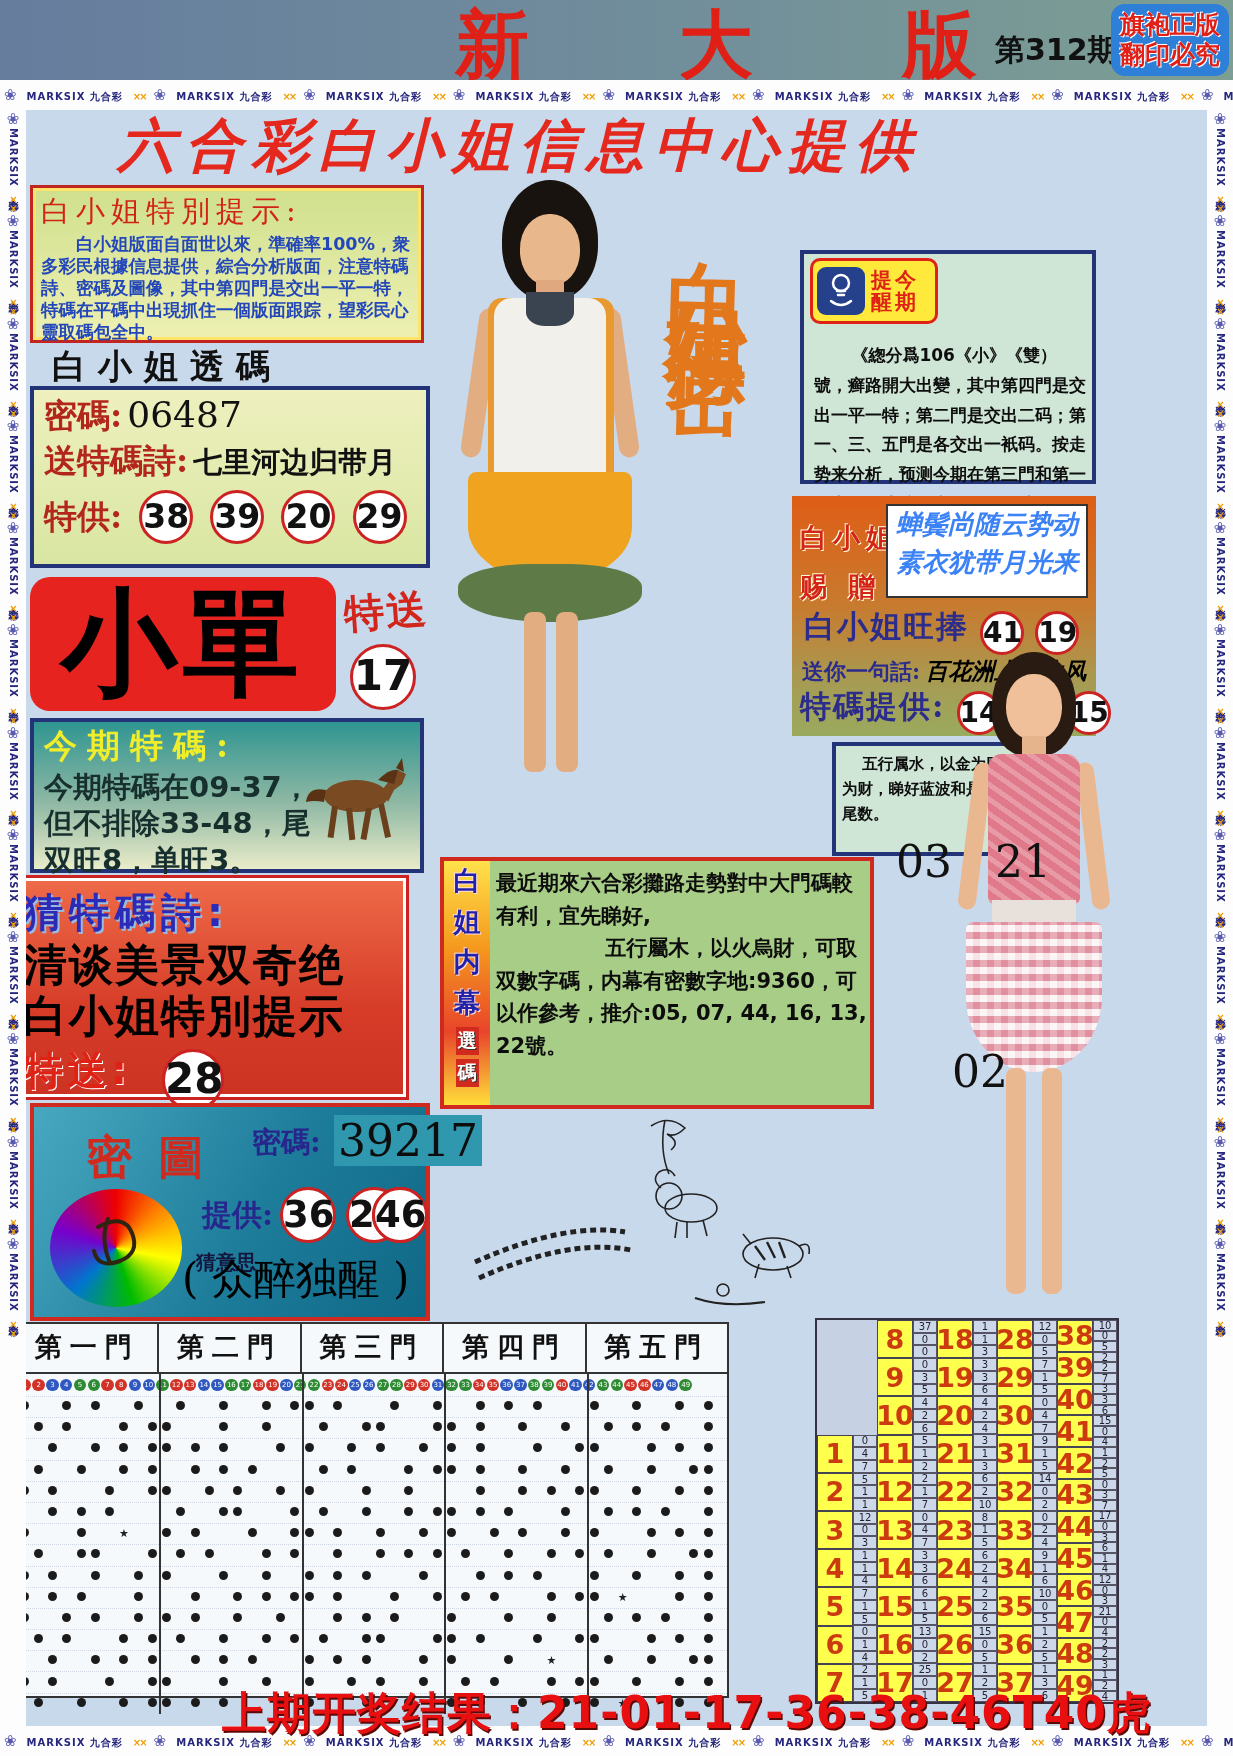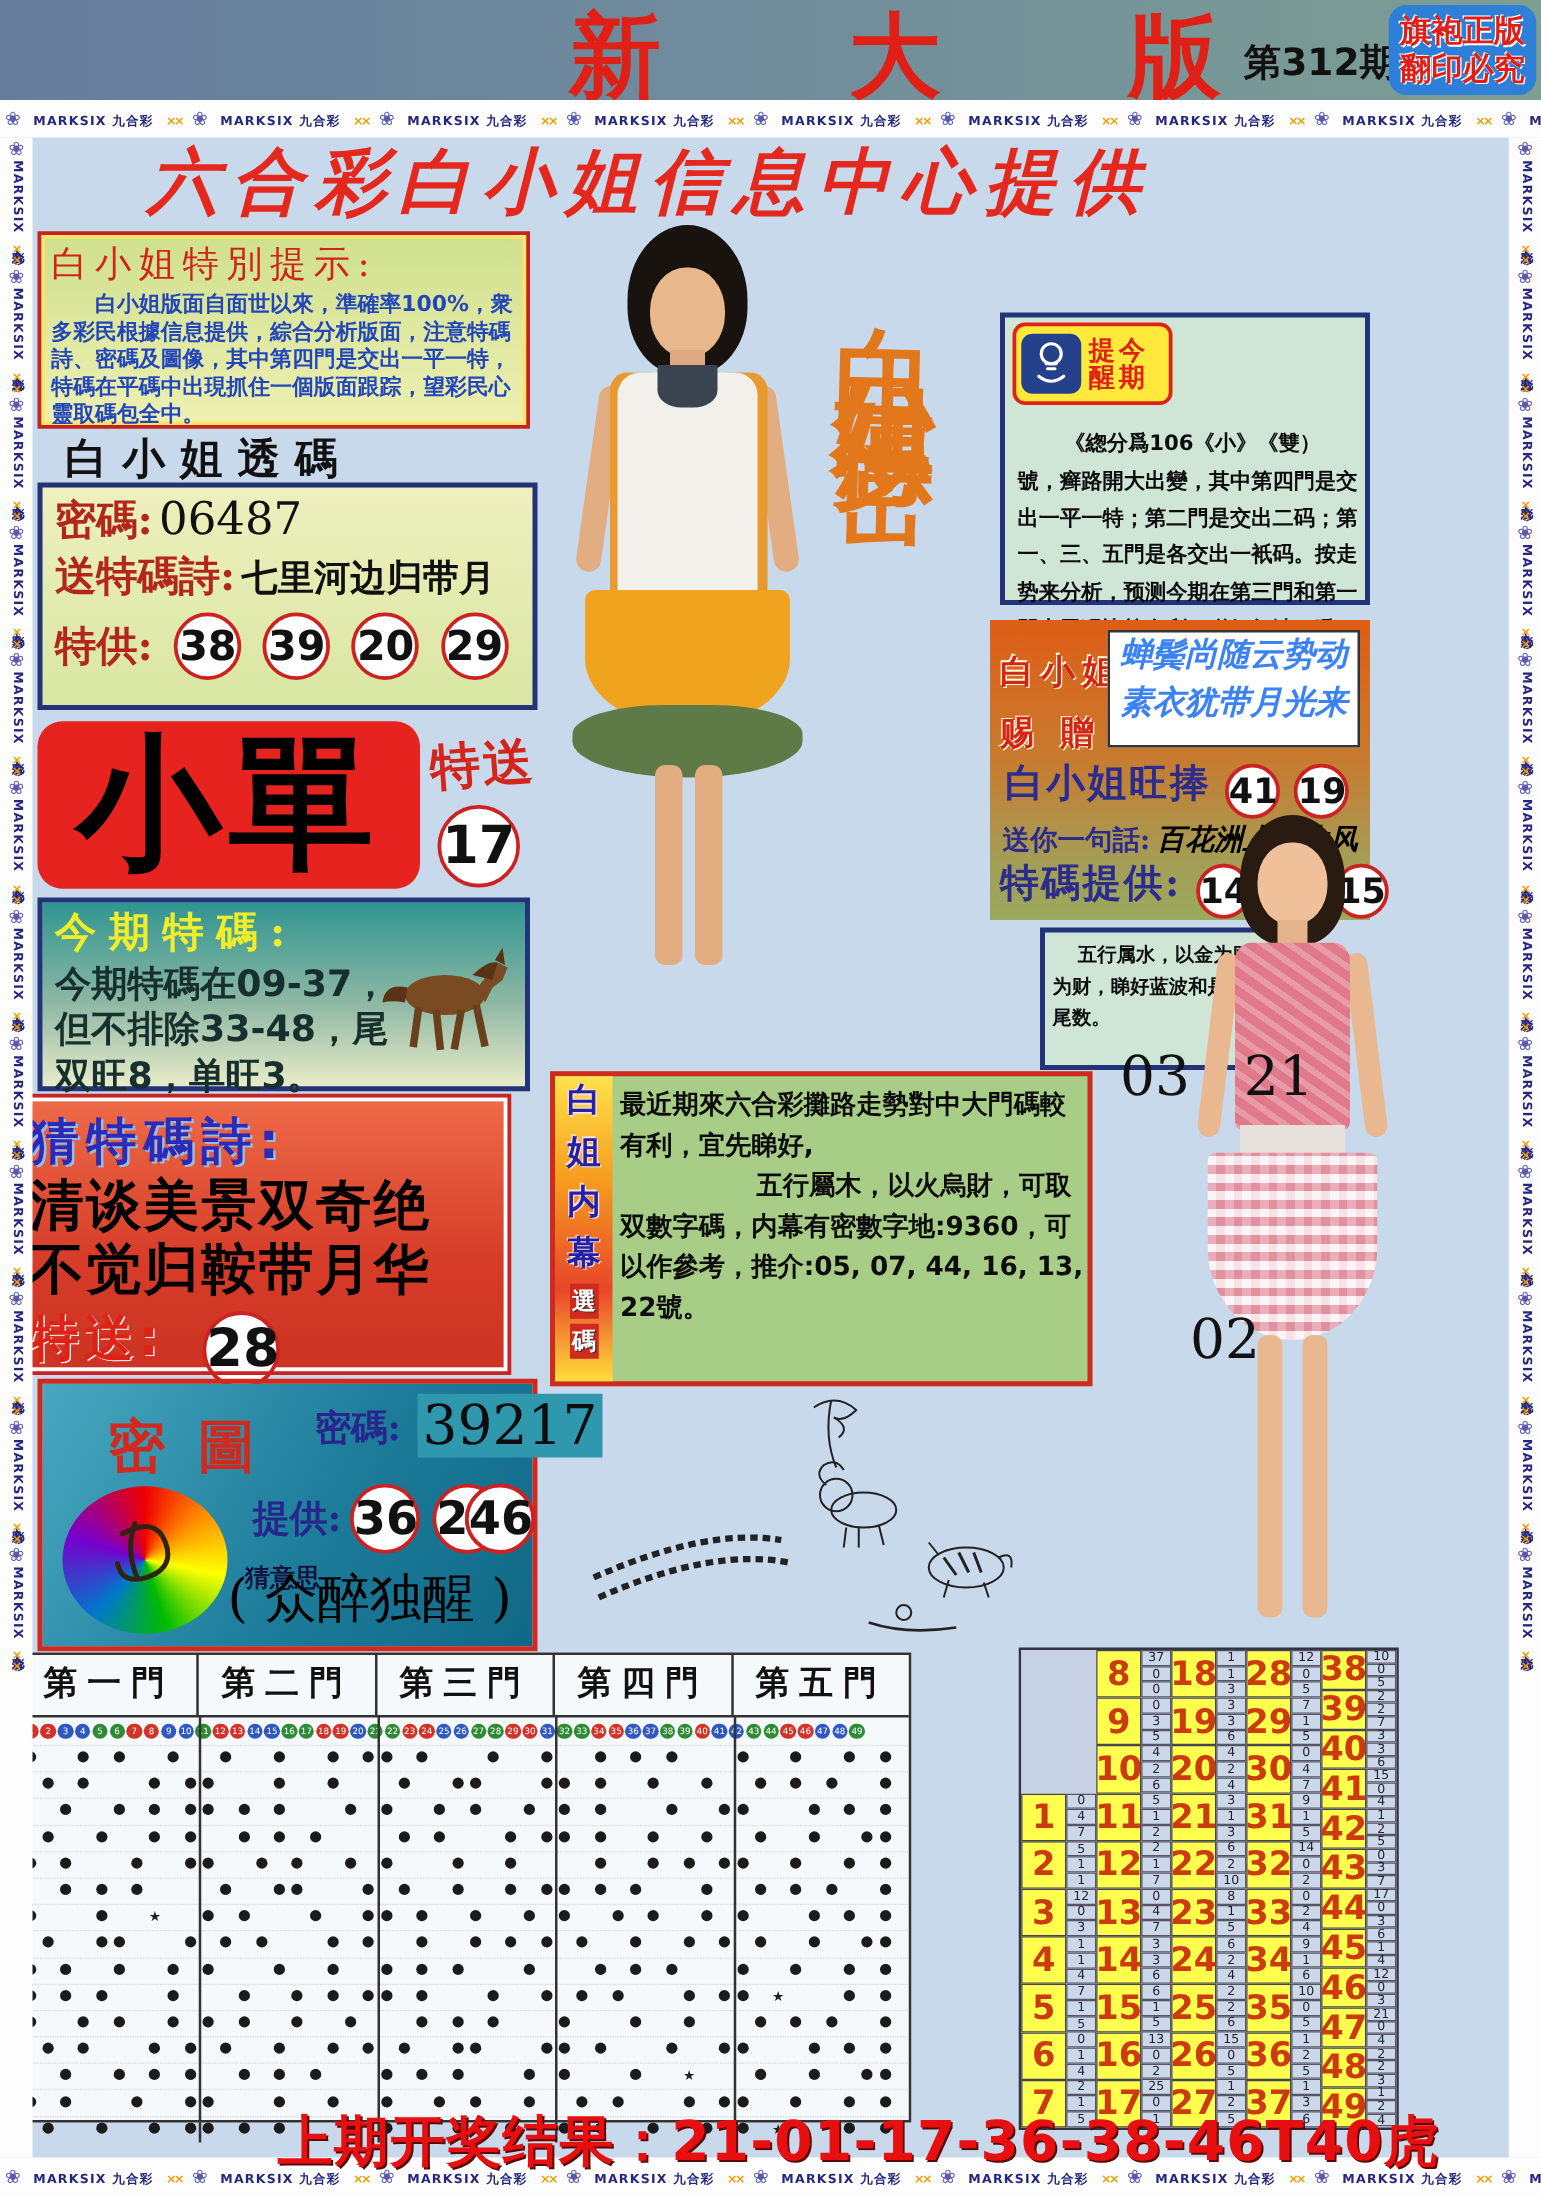--- a/index.html
+++ b/index.html
@@ -266,21 +266,21 @@
         <rect x="68" y="58" width="6" height="32" fill="#6a3f1c" transform="rotate(10 71 58)"></rect>
         <rect x="80" y="54" width="6" height="34" fill="#6a3f1c" transform="rotate(-12 83 54)"></rect>
         <path d="M28 40 Q10 36 8 52 Q16 50 26 52 Z" fill="#5a3315"></path>
       </svg>
     </div>
   </div>
 
   <div id="caishi-box">
     <div class="t">猜特碼詩:</div>
     <div class="p">清谈美景双奇绝</div>
-    <div class="p">不觉归鞍带月华</div>
+    <div class="p">白小姐特別提示</div>
     <div style="margin-top:2px;">
       <span class="ts">特送:</span>
       <span class="circle">28</span>
     </div>
   </div>
 
   <div id="mitu-box">
     <div class="t">密圖</div>
     <div class="ml">密碼:</div>
     <div class="mv">39217</div>

